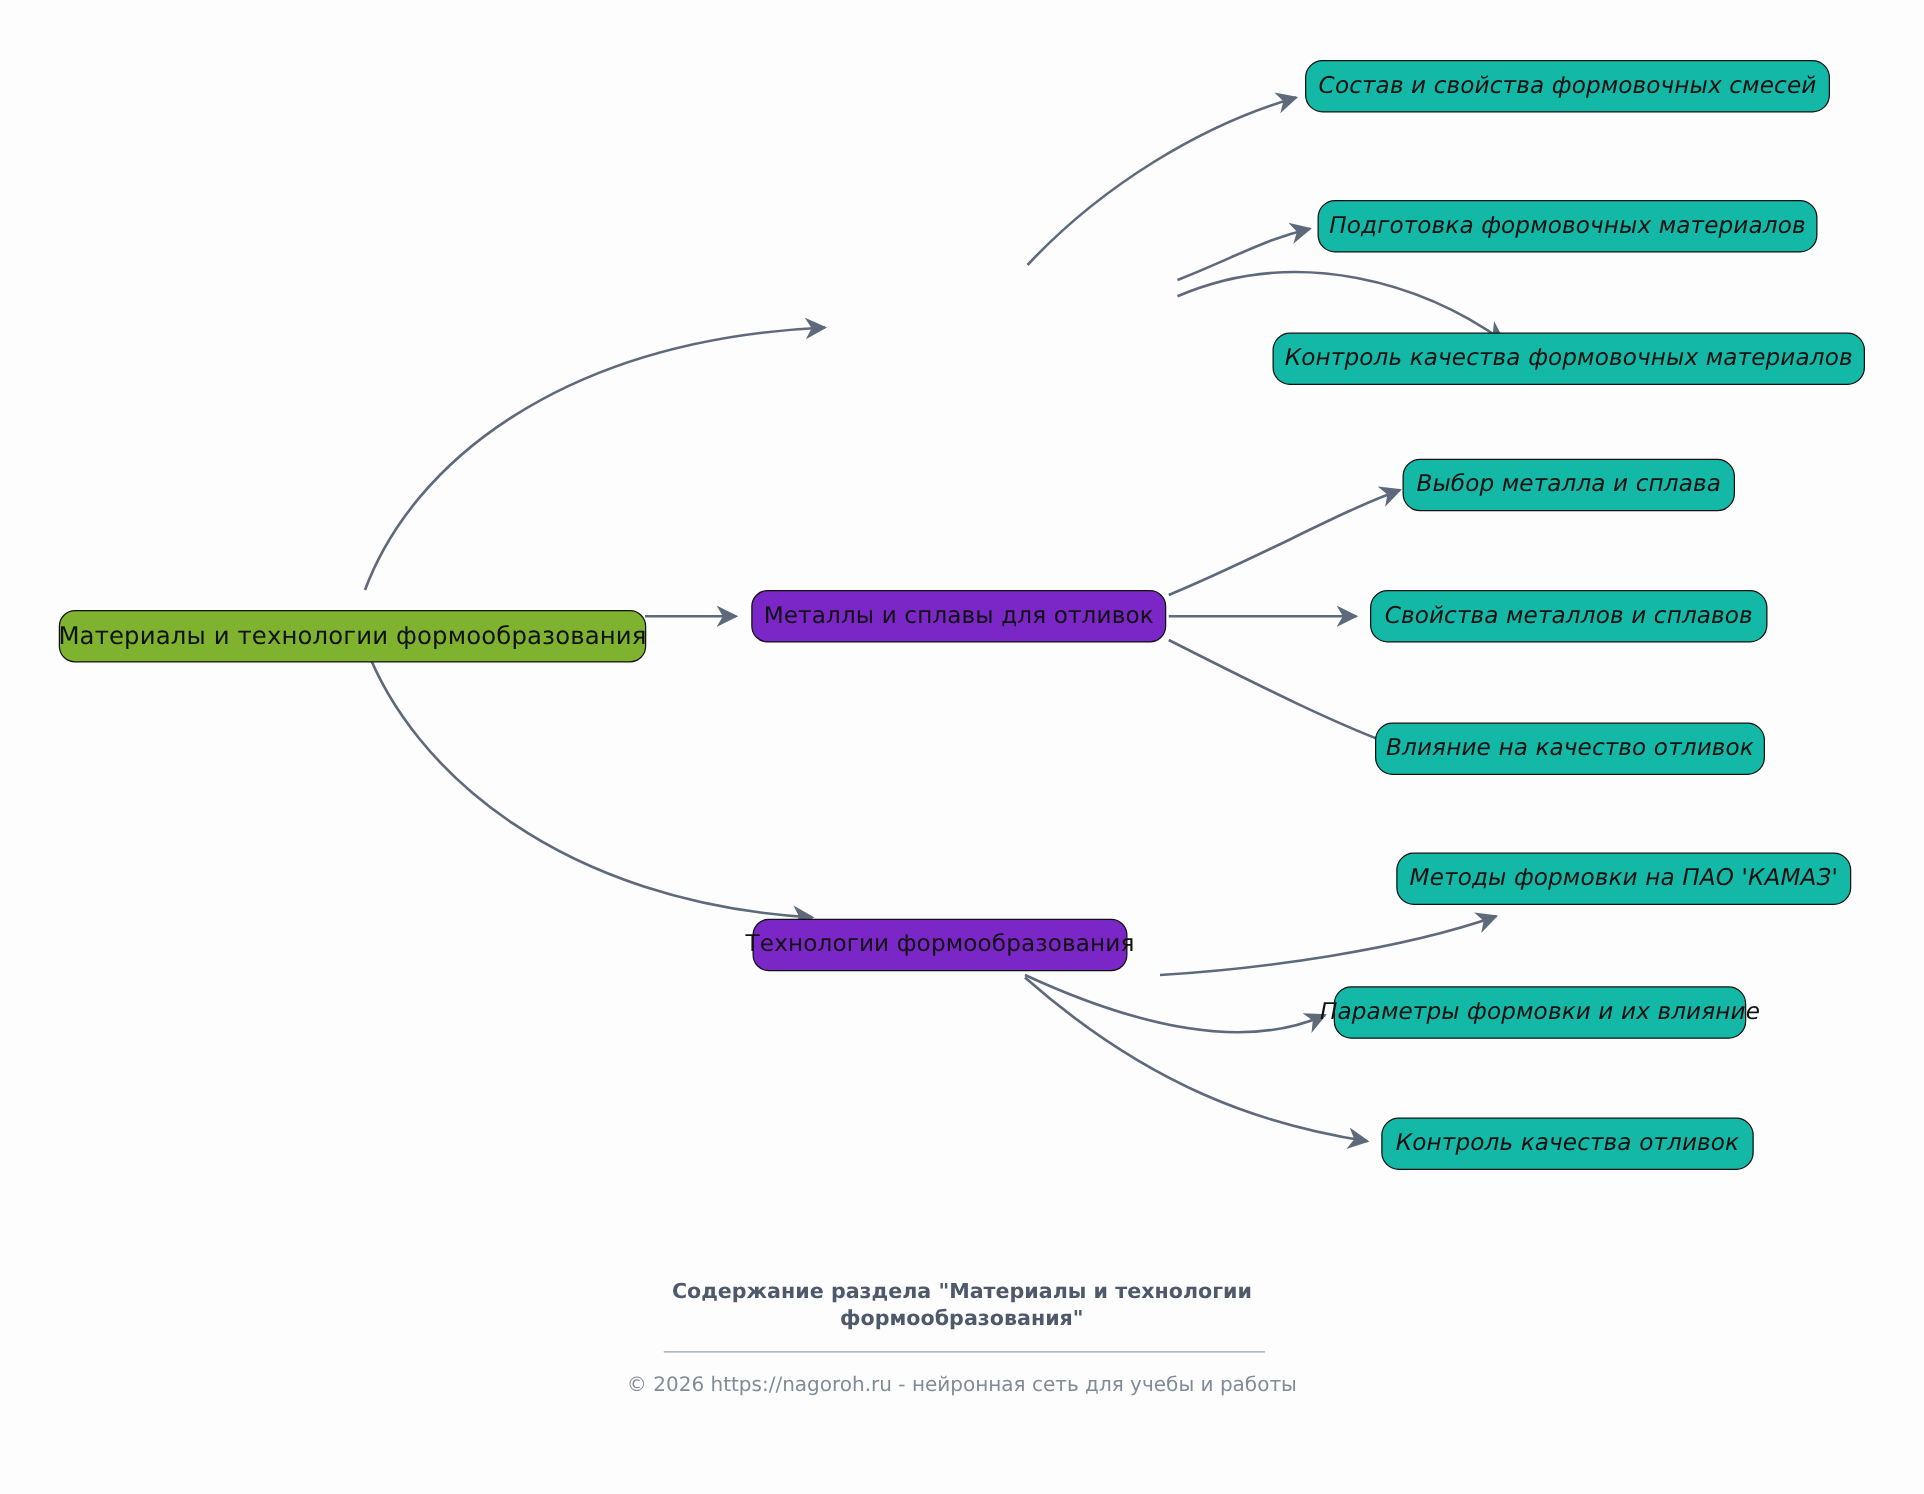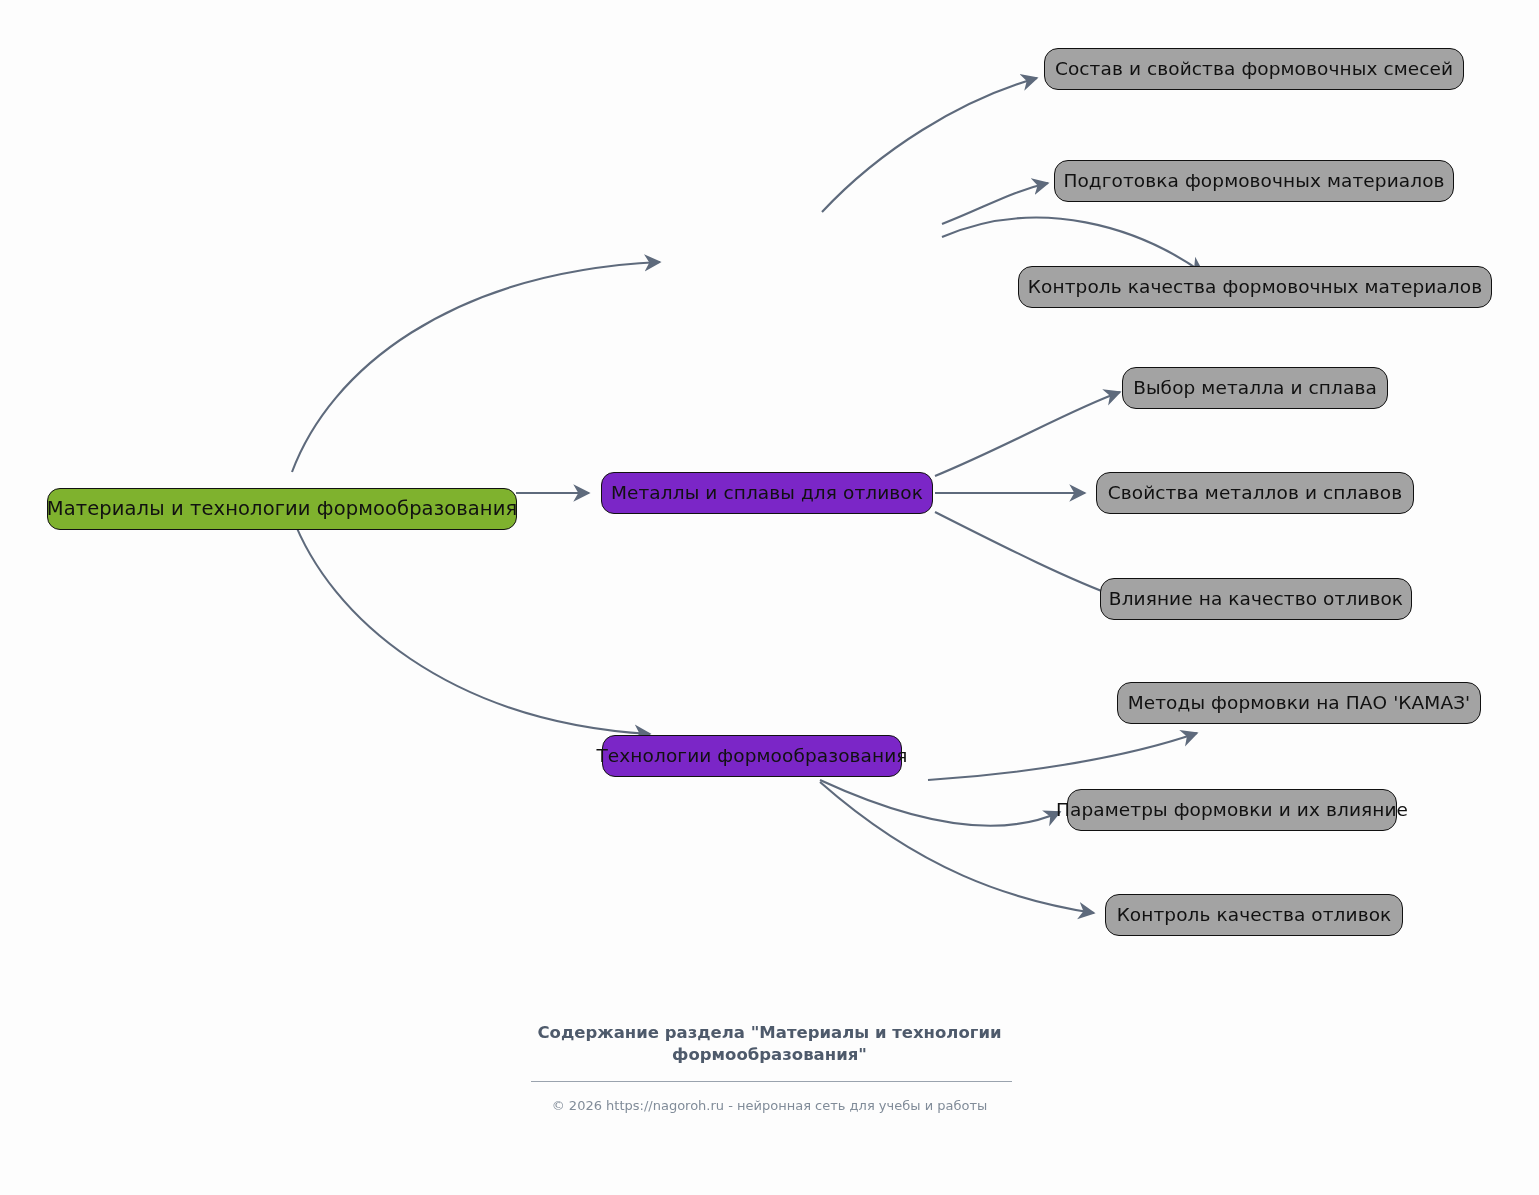--- a/index.html
+++ b/index.html
@@ -39,24 +39,25 @@
   .node-root {
     background: #7fb22e;
     font-size: 19.5px;
     margin-top: 16px;
   }
   .node-branch {
     background: #7b26c7;
     font-size: 18.5px;
   }
   .node-leaf {
-    background: #a3a3a3;
+    background: #14b8a6;
     font-size: 18.5px;
     border-width: 1.5px;
     border-radius: 14px;
+    font-style: italic;
   }
   .footer {
     position: absolute;
     left: 0;
     width: 1539px;
     text-align: center;
   }
   .footer-title {
     top: 1022px;
     font-size: 16.5px;
@@ -67,21 +68,21 @@
   .footer-rule {
     position: absolute;
     top: 1081px;
     left: 531px;
     width: 481px;
     height: 1px;
     background: #9aa3ae;
   }
   .footer-credit {
     top: 1098px;
-    font-size: 13px;
+    font-size: 16px;
     color: #818c99;
   }
 </style>
 </head>
 <body>
 
 <div id="canvas">
 
   <svg id="edge-layer" viewBox="0 0 1539 1195" xmlns="http://www.w3.org/2000/svg">
     <defs>

